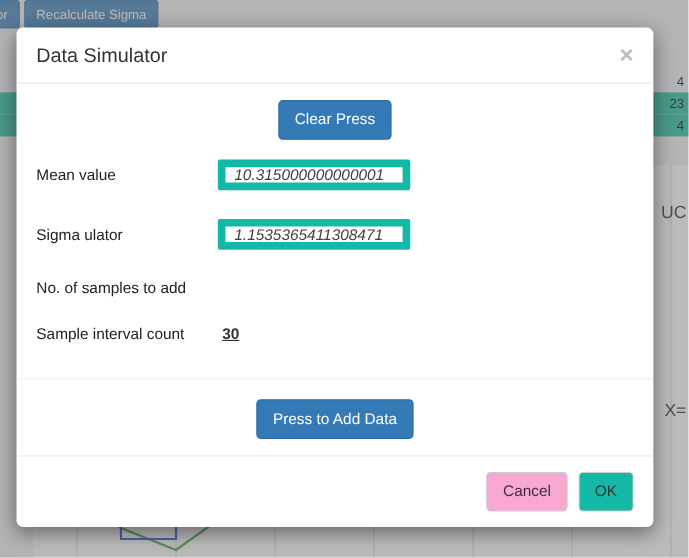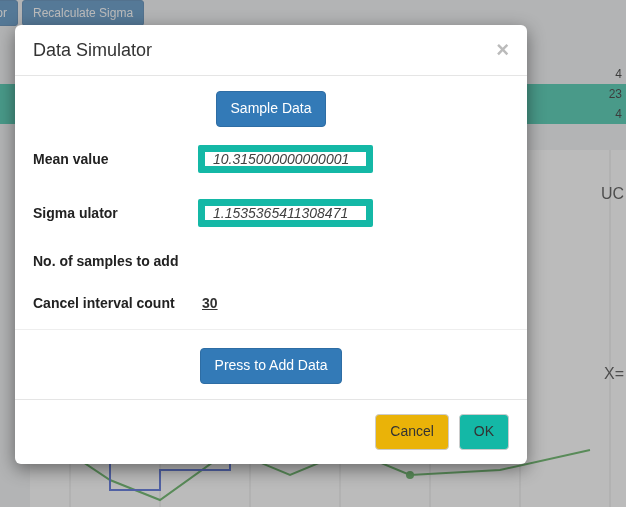--- a/index.html
+++ b/index.html
@@ -63,21 +63,21 @@
   .overlay {
     position: absolute;
     inset: 0;
     background: rgba(120,120,120,0.5);
   }
   
   .modal {
     position: absolute;
     left: 15px;
     top: 25px;
-    width: 512px;
+    width: 579px;
     background: #fff;
     border-radius: 6px;
     box-shadow: 0 5px 18px rgba(0,0,0,0.45);
   }
   .modal-header {
     padding: 14px 18px;
     border-bottom: 1px solid #e5e5e5;
     display: flex;
     justify-content: space-between;
     align-items: center;
@@ -105,42 +105,42 @@
     cursor: pointer;
     border: 1px solid transparent;
     line-height: 1.42;
   }
   .btn-primary {
     background: #337ab7;
     border-color: #2e6da4;
     color: #fff;
   }
   .btn-default {
-    background: #eab308;
+    background: #f9a8d4;
     border-color: #ccc;
     color: #333;
   }
   .btn-ok {
     background: #14b8a6;
     border-color: #ccc;
     color: #333;
   }
   .row-center {
     text-align: center;
     margin-bottom: 18px;
   }
   .form-row {
     display: flex;
     align-items: center;
     margin-bottom: 26px;
   }
   .form-row.tight { margin-bottom: 10px; }
   .form-label {
     width: 165px;
-    font-weight: 700;
+    font-weight: 400;
     font-size: 14px;
     color: #222;
   }
   .form-input {
     width: 175px;
     padding: 4px 8px;
     border: 7px solid #14b8a6;
     border-radius: 2px;
     font-size: 14px;
     color: #404040;
@@ -148,21 +148,21 @@
     font-style: italic;
   }
   .form-static {
     font-weight: 700;
     font-size: 14px;
     padding-left: 4px;
     text-decoration: underline;
   }
   .section-divider {
     border-top: 1px solid #eee;
-    margin: 18px -18px 0 -18px;
+    margin: 33px -18px 0 -18px;
     padding: 18px 18px 10px 18px;
     text-align: center;
   }
   .modal-footer {
     border-top: 1px solid #e5e5e5;
     padding: 14px 18px;
     text-align: right;
   }
   .modal-footer .btn { margin-left: 6px; }
 </style>
@@ -200,39 +200,39 @@
 <div class="overlay"></div>
 
 <div class="modal">
   <div class="modal-header">
     <div class="modal-title">Data Simulator</div>
     <div class="close-x">×</div>
   </div>
   <div class="modal-body">
 
     <div class="row-center">
-      <button class="btn btn-primary">Sample Data</button>
+      <button class="btn btn-primary">Clear Press</button>
     </div>
 
     <div class="form-row">
       <div class="form-label">Mean value</div>
       <input class="form-input" type="text" value="10.315000000000001" style="">
     </div>
 
     <div class="form-row">
       <div class="form-label">Sigma ulator</div>
       <input class="form-input" type="text" value="1.1535365411308471" style="">
     </div>
 
     <div class="form-row">
       <div class="form-label">No. of samples to add</div>
     </div>
 
     <div class="form-row tight">
-      <div class="form-label">Cancel interval count</div>
+      <div class="form-label">Sample interval count</div>
       <div class="form-static">30</div>
     </div>
 
     <div class="section-divider">
       <button class="btn btn-primary">Press to Add Data</button>
     </div>
 
   </div>
   <div class="modal-footer">
     <button class="btn btn-default">Cancel</button>

